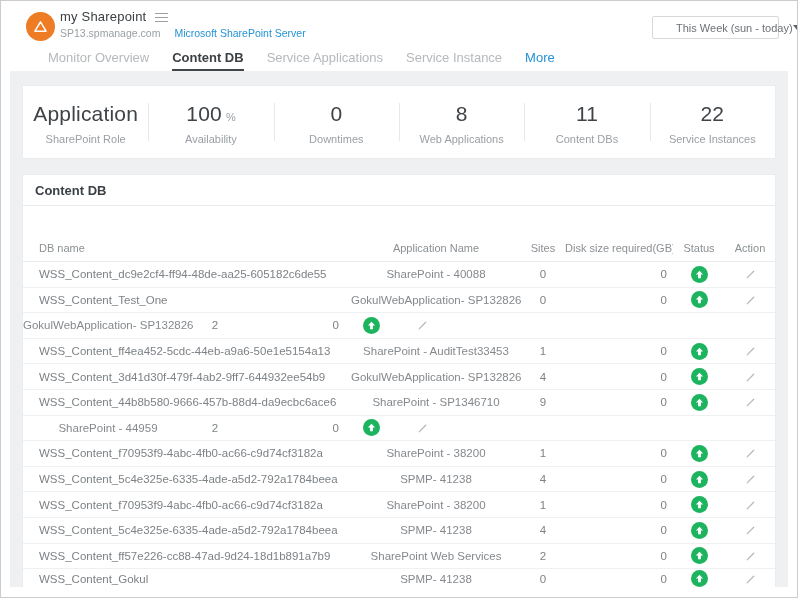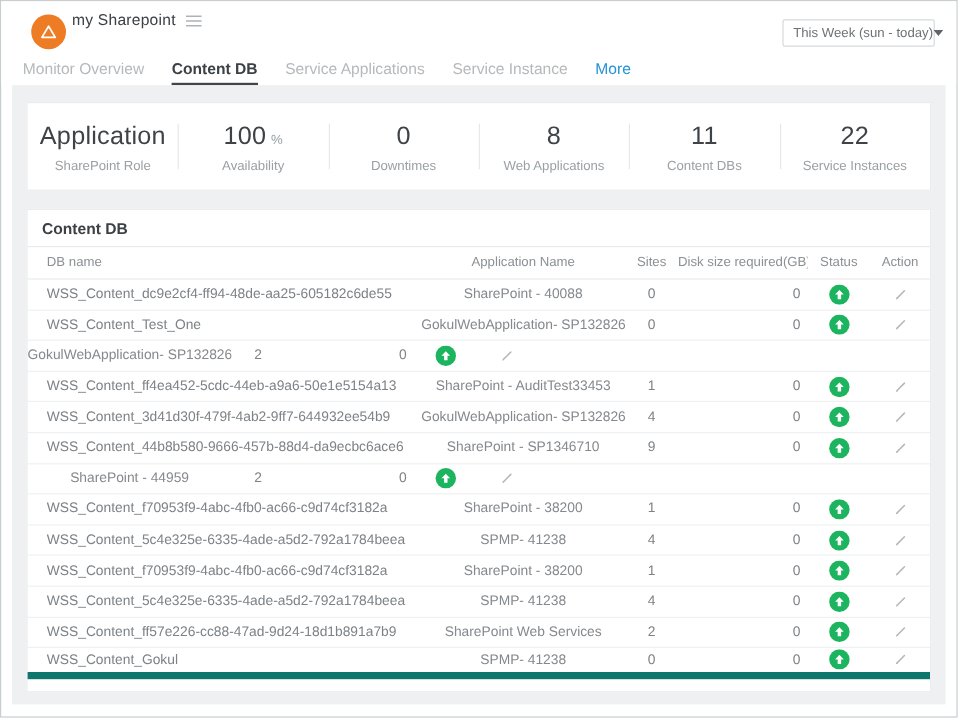--- a/index.html
+++ b/index.html
@@ -14,26 +14,26 @@
   .titleblock { position:absolute; left:59px; top:8px; }
   .trow { display:flex; align-items:center; gap:9px; }
   .page-title { font-size:13px; font-weight:400; color:#3b4043; letter-spacing:.2px; }
   .burger { display:inline-flex; flex-direction:column; gap:2.5px; cursor:pointer; padding-top:2px; }
   .burger i { display:block; width:13px; height:1.5px; background:#9ba0a5; }
   .subrow { display:flex; align-items:center; gap:14px; margin-top:3px; }
   .host { font-size:10.5px; color:#9aa0a5; }
   .srvlink { font-size:10.5px; color:var(--link_blue,#2492d6); text-decoration:none; cursor:pointer; }
   .period { position:absolute; right:18px; top:15px; width:127px; height:23px; border:1px solid #d6d9db;
             border-radius:2px; background:#fff; display:flex; align-items:center; justify-content:space-between;
-            padding:0 8px; cursor:pointer;margin-left:36px; }
+            padding:0 23px; cursor:pointer;margin-left:36px; }
   .period span.lbl { font-size:11px; color:#6d7276; white-space:nowrap; }
   .caret { width:0; height:0; border-left:4px solid transparent; border-right:4px solid transparent; border-top:5px solid #5f6468; }
 
   
-  .tabs { position:absolute; top:46px; left:0; right:0; height:24px; padding-left:18px; display:flex; gap:23px; background:#fff; }
+  .tabs { position:absolute; top:46px; left:0; right:0; height:24px; padding-left:47px; display:flex; gap:23px; background:#fff; }
   .tab { font-size:13px; color:#b5b9bc; line-height:22px; height:24px; cursor:pointer; text-decoration:none; white-space:nowrap; }
   .tab.active { color:#3c4145; font-weight:700; border-bottom:2px solid #41464a; }
   .tab.more { color:var(--link_blue,#2492d6); }
 
   
   .panel { position:absolute; left:9px; right:9px; top:70px; bottom:10px; background:#eef0f1; overflow:hidden; }
   .card { background:#fff; border:1px solid #eaecee; margin:0 12px; }
 
   
   .stats { margin-top:14px; height:74px; display:flex; }
@@ -41,21 +41,21 @@
   .stat + .stat::before { content:''; position:absolute; left:0; top:17px; bottom:17px; width:1px; background:#e6e8ea; }
   .sv { display:flex; align-items:baseline; gap:4px; }
   .num { font-size:21px; color:#3e4347; letter-spacing:.2px; }
   .suffix { font-size:11px; color:#9aa0a4; }
   .sl { font-size:11px; color:#9ba0a4; margin-top:7px; }
 
   
   .tablecard { margin-top:15px; margin-bottom:18px; padding-bottom:10px; }
   .cardtitle { font-size:13px; font-weight:700; color:#3c4145; padding:8px 12px 7px; border-bottom:1px solid #e9ebec; }
   .thead, .trw { display:flex; align-items:center; }
-  .thead { height:27px; border-bottom:1px solid #e9ebec; }
+  .thead { height:27px; border-bottom:1px solid #e9ebec;margin-top:29px; }
   .thead .c { font-size:11px; color:#8b9094; }
   .trw { height:25.6px; border-bottom:1px solid #eff0f1; }
   .trw:last-child { border-bottom:6px solid #0f766e; }
   .c { white-space:nowrap; overflow:hidden; }
   .c.db   { flex:1; padding-left:16px; text-align:left; }
   .c.app  { width:170px; text-align:center; }
   .c.sites{ width:44px; text-align:center; }
   .c.disk { width:108px; text-align:right; padding-right:6px; }
   .c.status{ width:52px; text-align:center; }
   .c.action{ width:50px; text-align:center; }
@@ -78,20 +78,24 @@
     </div>
     <div class="titleblock">
       <div class="trow">
         <span class="page-title">my Sharepoint</span>
         <span class="burger">
             <i></i>
             <i></i>
             <i></i>
           </span>
       </div>
+      <div class="subrow">
+        <span class="host">SP13.spmanage.com</span>
+        <a class="srvlink">Microsoft SharePoint Server</a>
+      </div>
     </div>
     <div class="period">
       <span class="lbl">This Week (sun - today)</span>
       <span class="caret"></span>
     </div>
   </div>
 
   <nav class="tabs">
       <a class="tab">Monitor Overview</a>
       <a class="tab active">Content DB</a>

